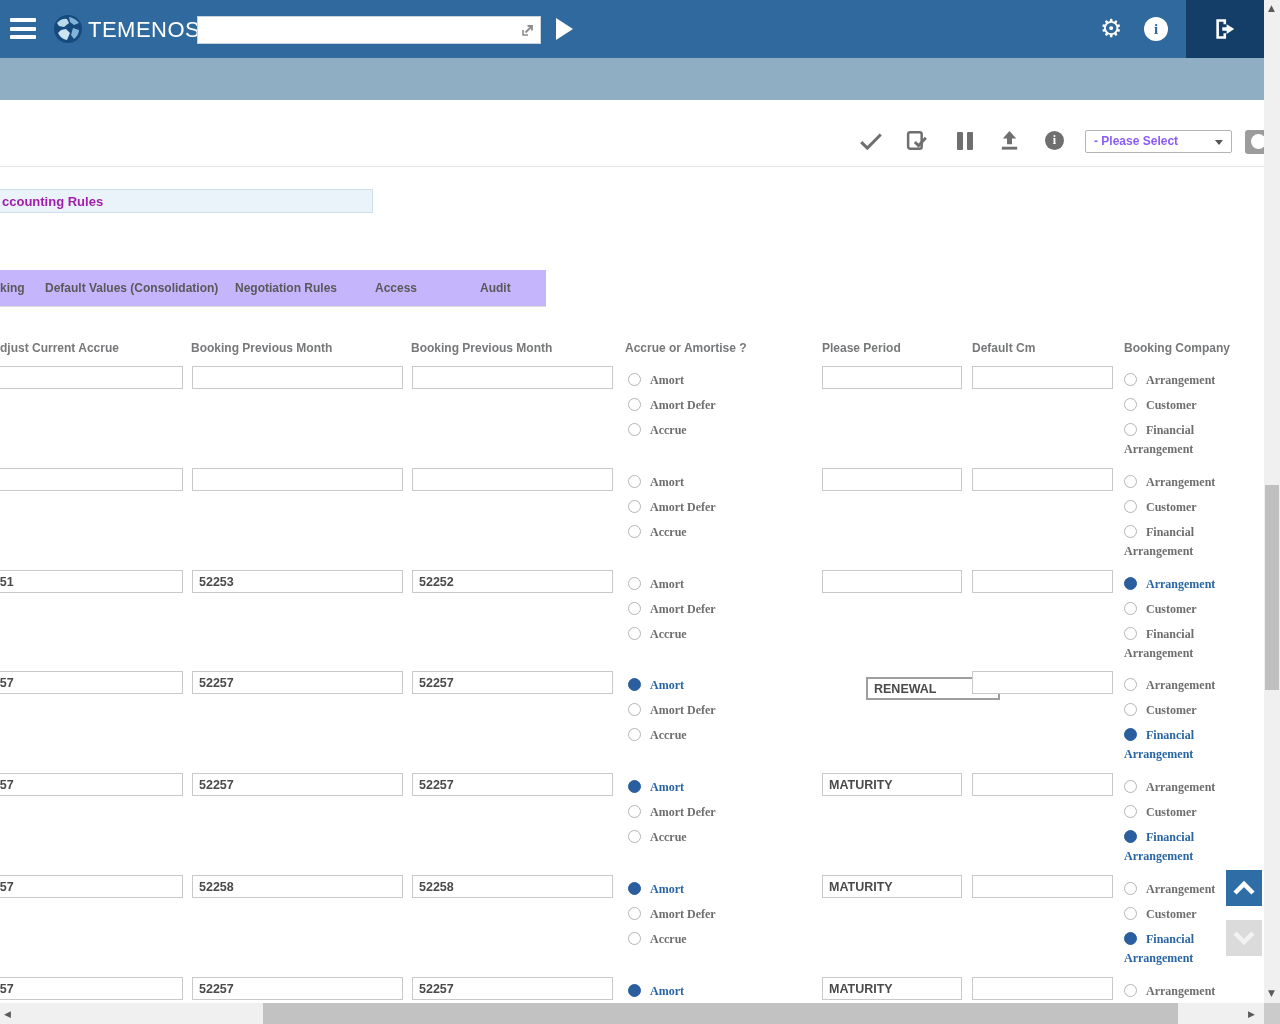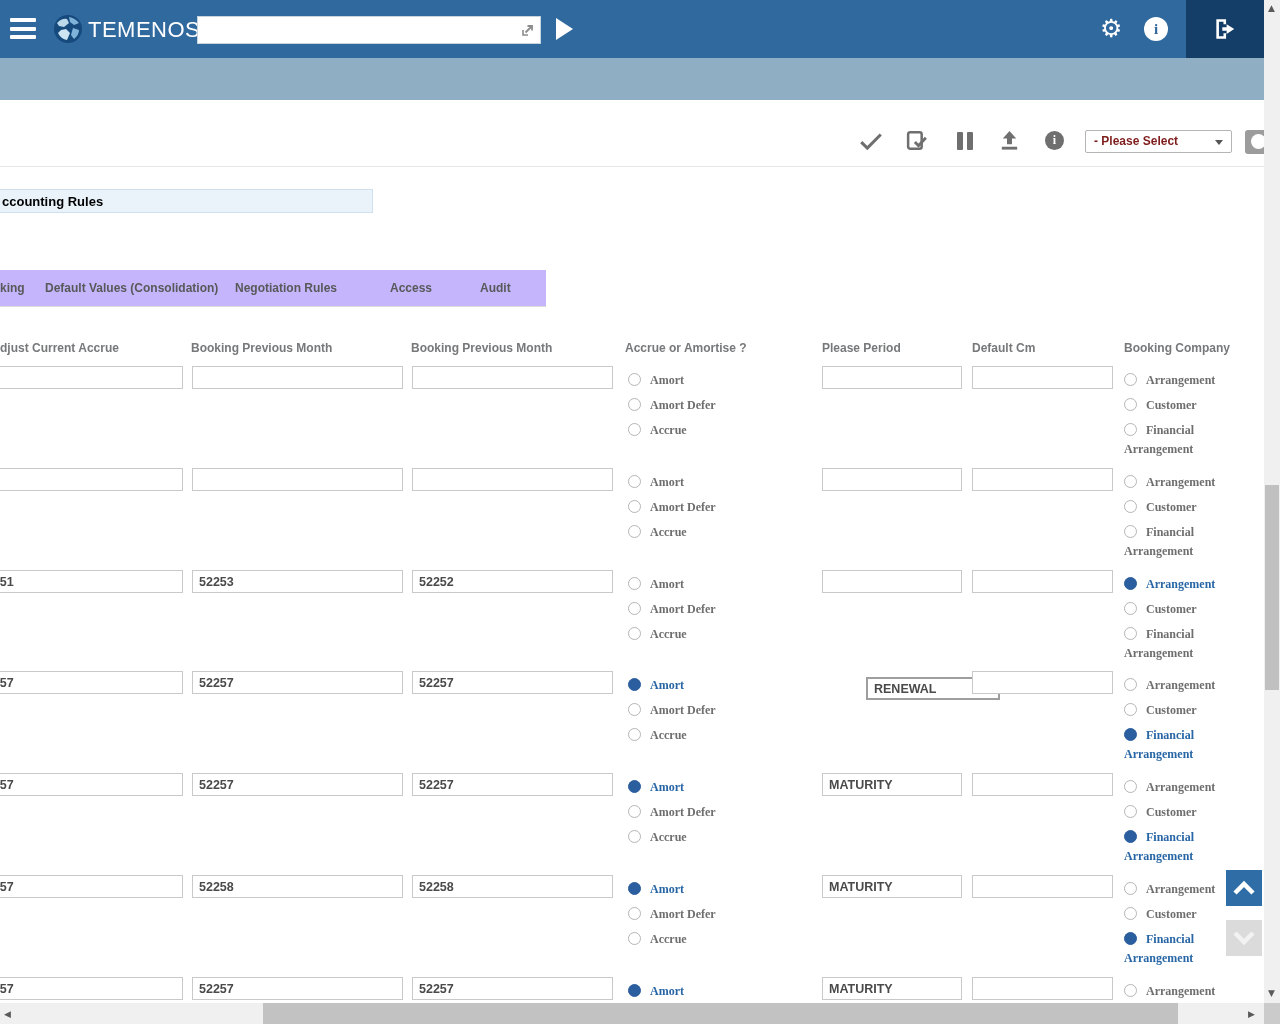--- a/index.html
+++ b/index.html
@@ -22,28 +22,28 @@
   .info-top { width:24px; height:24px; border-radius:50%; background:#fff; color:#2f699d; font-weight:bold; font-size:15px; text-align:center; line-height:24px; font-family:"Liberation Serif",serif; }
   .signout-box { position:absolute; left:1186px; top:0; width:78px; height:58px; background:#143e68; cursor:pointer; }
   .signout-box svg { position:absolute; left:26px; top:16px; }
 
   
   .band { position:absolute; left:0; top:58px; width:1264px; height:42px; background:#8faec4; }
 
   
   .toolbar-line { position:absolute; left:0; top:166px; width:1264px; height:1px; background:#e7e7e7; }
   .tb-icon { position:absolute; top:129px; cursor:pointer; }
-  .tb-select { position:absolute; left:1085px; top:130px; width:147px; height:23px; background:#fff; border:1px solid #b5b5b5; border-radius:2px; font-size:12px; font-weight:bold; color:#7f1d1d; line-height:21px; padding-left:8px; cursor:pointer; }
+  .tb-select { position:absolute; left:1085px; top:130px; width:147px; height:23px; background:#fff; border:1px solid #b5b5b5; border-radius:2px; font-size:12px; font-weight:bold; color:#8b5cf6; line-height:21px; padding-left:8px; cursor:pointer; }
   .tb-caret { position:absolute; right:8px; top:9px; width:0; height:0; border-left:4px solid transparent; border-right:4px solid transparent; border-top:5px solid #555; }
   .go-cut { position:absolute; left:1245px; top:130px; width:22px; height:24px; background:#9c9c9c; border-radius:3px 0 0 3px; }
   .go-cut .disc { position:absolute; left:6px; top:4px; width:15px; height:15px; border-radius:50%; background:#fff; }
 
   
   .section-box { position:absolute; left:-1px; top:189px; width:374px; height:24px; background:#eaf3fa; border:1px solid #cedfee; overflow:hidden; }
-  .section-box span { position:absolute; left:2px; top:4px; font-size:13px; font-weight:bold; color:#000000; white-space:nowrap; }
+  .section-box span { position:absolute; left:2px; top:4px; font-size:13px; font-weight:bold; color:#a21caf; white-space:nowrap; }
 
   
   .tabs { position:absolute; left:0; top:270px; width:546px; height:37px; background:#c4b5fd; border-bottom:1px solid #dcdcdc; }
   .tab { position:absolute; top:11px; font-size:12px; font-weight:bold; color:#595959; white-space:nowrap; cursor:pointer; }
 
   
   .col-h { position:absolute; top:341px; font-size:12px; font-weight:bold; color:#77787a; white-space:nowrap; }
 
   
   .grid-row { position:absolute; left:0; width:1264px; height:0; overflow:visible; }
@@ -147,21 +147,21 @@
   <div class="toolbar-line"></div>
 
   <div class="section-box">
     <span>ccounting Rules</span>
   </div>
 
   <div class="tabs">
     <span class="tab" style="left:0px;">king</span>
     <span class="tab" style="left:45px;">Default Values (Consolidation)</span>
     <span class="tab" style="left:235px;">Negotiation Rules</span>
-    <span class="tab" style="left:375px;margin-left:15px;">Access</span>
+    <span class="tab" style="left:375px;">Access</span>
     <span class="tab" style="left:480px;">Audit</span>
   </div>
 
   <span class="col-h" style="left:0px;">djust Current Accrue</span>
   <span class="col-h" style="left:191px;">Booking Previous Month</span>
   <span class="col-h" style="left:411px;">Booking Previous Month</span>
   <span class="col-h" style="left:625px;">Accrue or Amortise ?</span>
   <span class="col-h" style="left:822px;">Please Period</span>
   <span class="col-h" style="left:972px;">Default Cm</span>
   <span class="col-h" style="left:1124px;">Booking Company</span>

